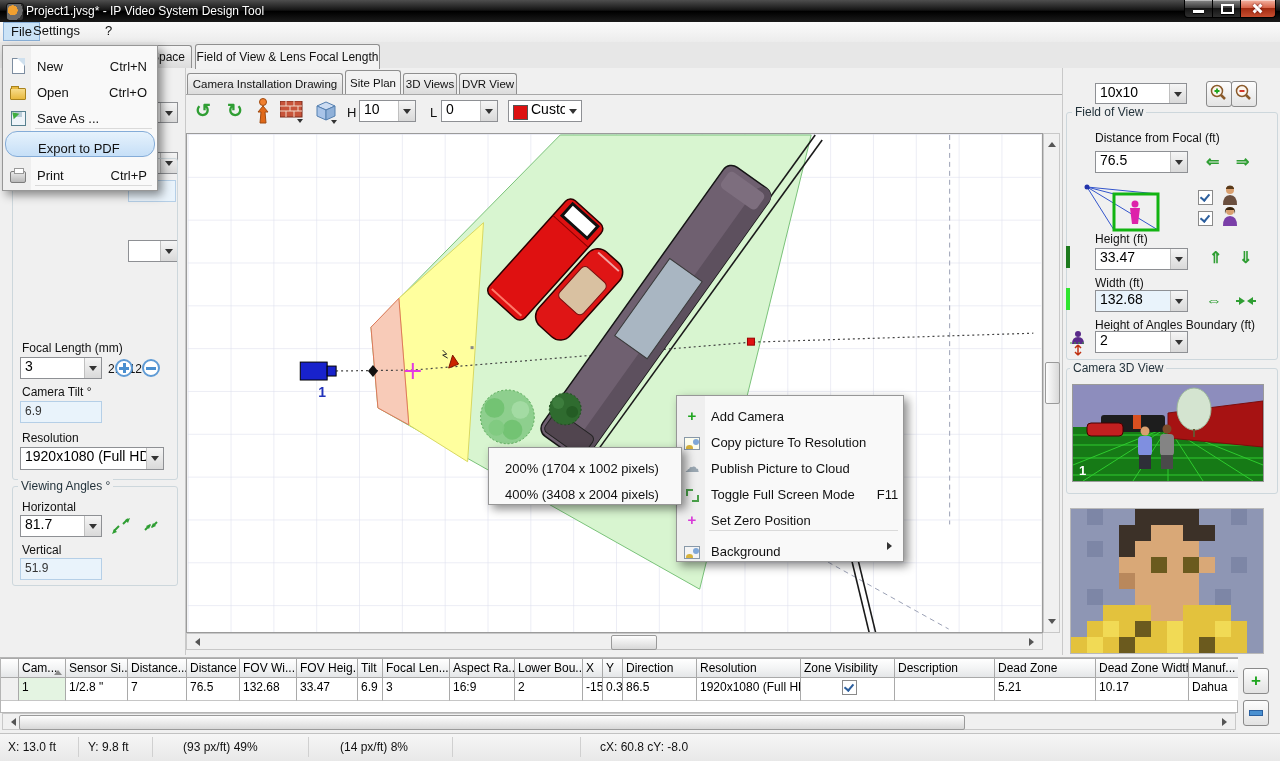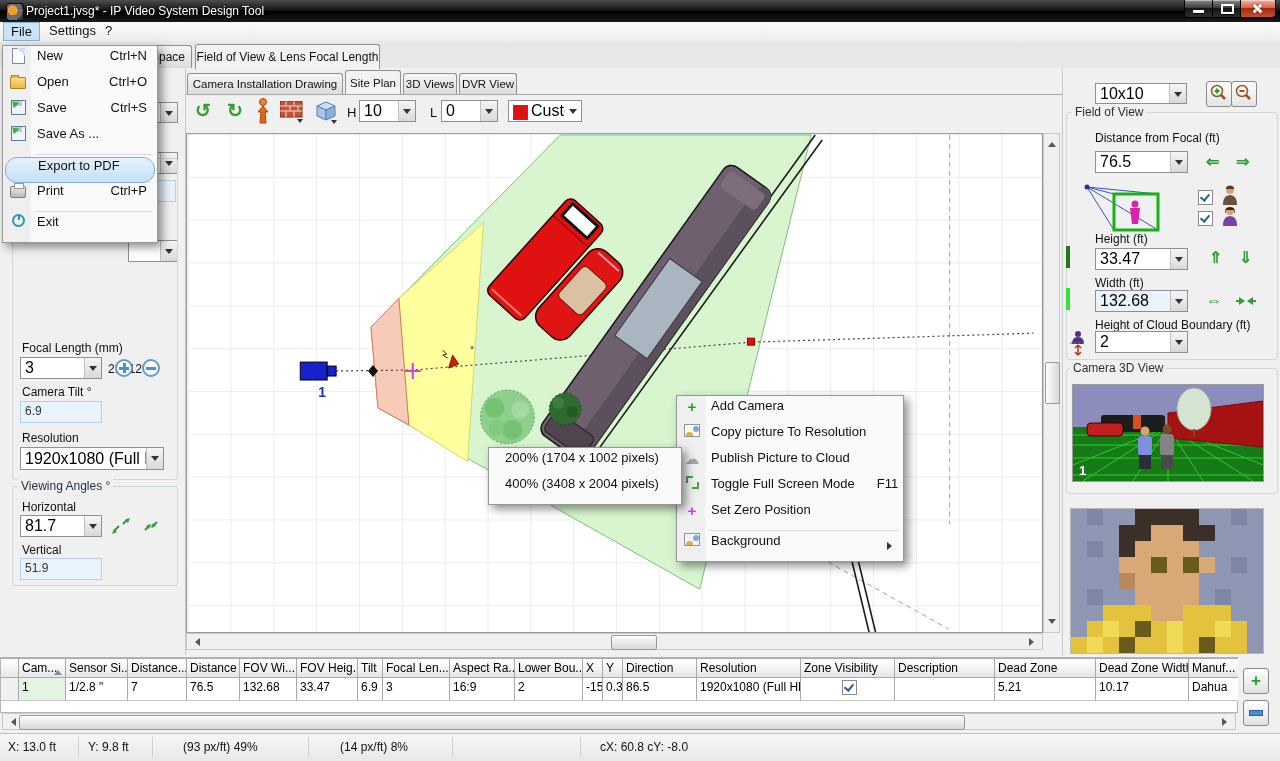--- a/index.html
+++ b/index.html
@@ -32,39 +32,39 @@
   .tabstrip{position:absolute;left:0;top:42px;width:1280px;height:26px;background:#e7e7e7;border-bottom:1px solid #a8a8a8}
   .tab{position:absolute;box-sizing:border-box;border:1px solid #8f8f8f;border-bottom:none;border-radius:3px 3px 0 0;
     background:linear-gradient(#f5f5f5,#dcdcdc);font-size:12px;text-align:center;color:#111;white-space:nowrap;overflow:hidden}
   .tab.active{background:#f2f2f2;z-index:6}
 
   
   .panel{position:absolute;background:#f0f0f0}
   .group{position:absolute;border:1px solid #cdd7dc;border-radius:3px}
   .legend{position:absolute;font-size:12px;color:#1f2f38;background:#f0f0f0;padding:0 3px;white-space:nowrap}
   .lab{position:absolute;font-size:12px;color:#111;white-space:nowrap}
-  .combo{position:absolute;display:flex;align-items:center;background:#fff;border:1px solid #8e9094;font-size:16px;box-sizing:border-box}
+  .combo{position:absolute;display:flex;background:#fff;border:1px solid #8e9094;font-size:14px;box-sizing:border-box}
   .combo .cv{padding-left:4px;flex:1;white-space:nowrap;overflow:hidden}
   .combo .ca{width:16px;align-self:stretch;background:linear-gradient(#f5f5f5,#d9d9d9);border-left:1px solid #c0c0c0;position:relative}
   .combo .ca::after{content:"";position:absolute;left:4px;top:8px;border:4px solid transparent;border-top:5px solid #333}
   .combo.blue{background:#e9f3fb}
   .fld{position:absolute;background:#e9f3fb;border:1px solid #b5cfe7;font-size:12px;padding:2px 4px;box-sizing:border-box;color:#333}
   .roundbtn{position:absolute;width:18px;height:18px;border-radius:50%;border:2px solid #5f9bd5;background:#fff;box-sizing:border-box}
   .roundbtn::before{content:"";position:absolute;left:2px;top:5.5px;width:10px;height:3px;background:#4a8fd0}
   .roundbtn.plus::after{content:"";position:absolute;left:5.5px;top:2px;width:3px;height:10px;background:#4a8fd0}
   .garrow{position:absolute;font-size:16px;font-weight:bold;color:#2f9e33;line-height:16px}
   .garrow::after{content:attr(data-glyph)}
   .vbar{position:absolute;width:4px}
   .check{position:absolute;width:13px;height:13px;background:#fff;border:1px solid #8a8a8a}
   .check::after{content:"";position:absolute;left:3px;top:1px;width:4px;height:7px;border:solid #2c5f9e;border-width:0 2px 2px 0;transform:rotate(40deg)}
 
   
   .menu{position:absolute;background:linear-gradient(90deg,#efefef 28px,#f9f9f9 28px);border:1px solid #979797;
     box-shadow:4px 4px 9px rgba(0,0,0,.45);padding:2px;z-index:300}
-  .mi{display:flex;align-items:flex-start;height:26px;font-size:13px;position:relative;padding-right:8px;color:#111;box-sizing:border-box}
+  .mi{display:flex;align-items:flex-end;height:26px;font-size:13px;position:relative;padding-right:8px;color:#111;box-sizing:border-box}
   .mi .ic{width:26px;display:flex;justify-content:center;align-items:center;flex:none}
   .mi .lb{padding-left:6px;white-space:nowrap}
   .mi .sc{margin-left:auto;padding-left:22px;white-space:nowrap}
   .mi.hl{background:linear-gradient(#e6f2fc,#c6dff7);border:1px solid #84acd8;border-radius:12px}
   .subarr{position:absolute;right:5px;top:9px;border:4px solid transparent;border-left:5px solid #333}
   .msep{height:1px;background:#dadada;margin:2px 3px 2px 30px}
 
   
   .i-page{width:11px;height:14px;background:#fff;border:1px solid #7d8da0;position:relative}
   .i-page::after{content:"";position:absolute;right:-1px;top:-1px;border:4px solid transparent;border-top-color:#cfe0ee;border-right-color:#cfe0ee}
@@ -128,21 +128,21 @@
   <div class="titlebar">
     <span class="appicon"></span>
     <div class="title">Project1.jvsg* - IP Video System Design Tool</div>
   </div>
   <div class="capbtn min"></div>
   <div class="capbtn max"></div>
   <div class="capbtn close"></div>
 
   <div class="menubar">
     <div class="menu-top open" style="left:3px">File</div>
-    <div class="menu-top" style="left:42px">Settings</div>
+    <div class="menu-top" style="left:26px">Settings</div>
     <div class="menu-top" style="left:98px">?</div>
   </div>
 
   <div class="tabstrip">
     <div class="tab" style="left:118px;top:3px;width:74px;height:23px;line-height:23px;text-align:right;padding-right:6px">Space</div>
     <div class="tab active" style="left:195px;top:2px;width:185px;height:25px;line-height:25px">Field of View &amp; Lens Focal Length</div>
   </div>
 
   <div class="panel" style="left:0;top:68px;width:185px;height:587px;border-right:1px solid #c9c9c9">
 
@@ -404,21 +404,21 @@
     <span class="cv">132.68</span>
       <span class="ca"></span>
   </div>
   <div class="garrow" style="left:1206px;top:293px" data-glyph="⇔"></div>
   <svg class="abs" style="left:1236px;top:295px" width="20" height="12">
     <polygon points="9,6 3,2 3,10" fill="#2f9e33"></polygon>
       <polygon points="11,6 17,2 17,10" fill="#2f9e33"></polygon>
     <path d="M0 6 H4 M16 6 H20" stroke="#2f9e33" stroke-width="2"></path>
   </svg>
 
-  <div class="lab" style="left:1095px;top:318px">Height of Cloud Boundary (ft)</div>
+  <div class="lab" style="left:1095px;top:318px">Height of Angles Boundary (ft)</div>
   <svg class="abs" style="left:1068px;top:330px" width="20" height="26">
     <circle cx="10" cy="4" r="3" fill="#5a2a8a"></circle>
       <path d="M4 14 Q4 7 10 7 Q16 7 16 14 Z" fill="#5a2a8a"></path>
     <path d="M10 15 V25 M10 15 L7 18 M10 15 L13 18 M10 25 L7 22 M10 25 L13 22" stroke="#c03010" stroke-width="1.5" fill="none"></path>
     <path d="M2 13 H18" stroke="#3aa03a" stroke-dasharray="2,2"></path>
   </svg>
   <div class="combo" style="left:1095px;top:331px;width:93px;height:22px">
     <span class="cv">2</span>
       <span class="ca"></span>
   </div>
@@ -574,48 +574,35 @@
       <span class="ic">
           <span class="i-folder"></span>
         </span>
       <span class="lb">Open</span>
         <span class="sc">Ctrl+O</span>
     </div>
     <div class="mi">
       <span class="ic">
           <span class="i-save"></span>
         </span>
-      <span class="lb">Save</span>
-        <span class="sc">Ctrl+S</span>
-    </div>
-    <div class="mi">
-      <span class="ic">
-          <span class="i-save"></span>
-        </span>
       <span class="lb">Save As ...</span>
     </div>
     <div class="msep"></div>
     <div class="mi hl">
       <span class="ic"></span>
       <span class="lb">Export to PDF</span>
     </div>
     <div class="mi">
       <span class="ic">
           <span class="i-print"></span>
         </span>
       <span class="lb">Print</span>
         <span class="sc">Ctrl+P</span>
     </div>
     <div class="msep"></div>
-    <div class="mi">
-      <span class="ic">
-          <span class="i-exit"></span>
-        </span>
-      <span class="lb">Exit</span>
-    </div>
   </div>
 
   <div class="menu" style="left:676px;top:395px;width:222px">
     <div class="mi">
       <span class="ic i-plus" style="color:#1fa51f">+</span>
       <span class="lb">Add Camera</span>
     </div>
     <div class="mi">
       <span class="ic">
           <span class="i-pic"></span>

